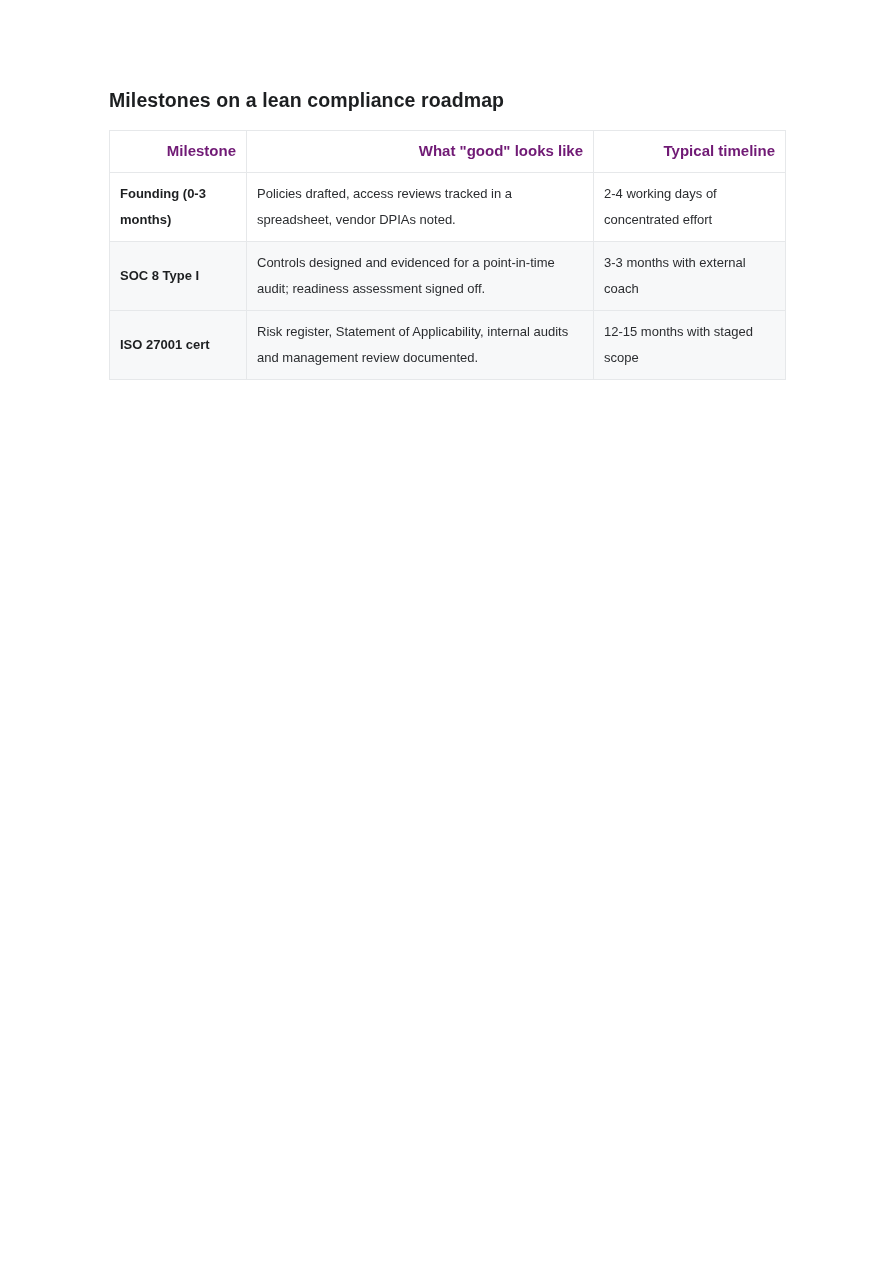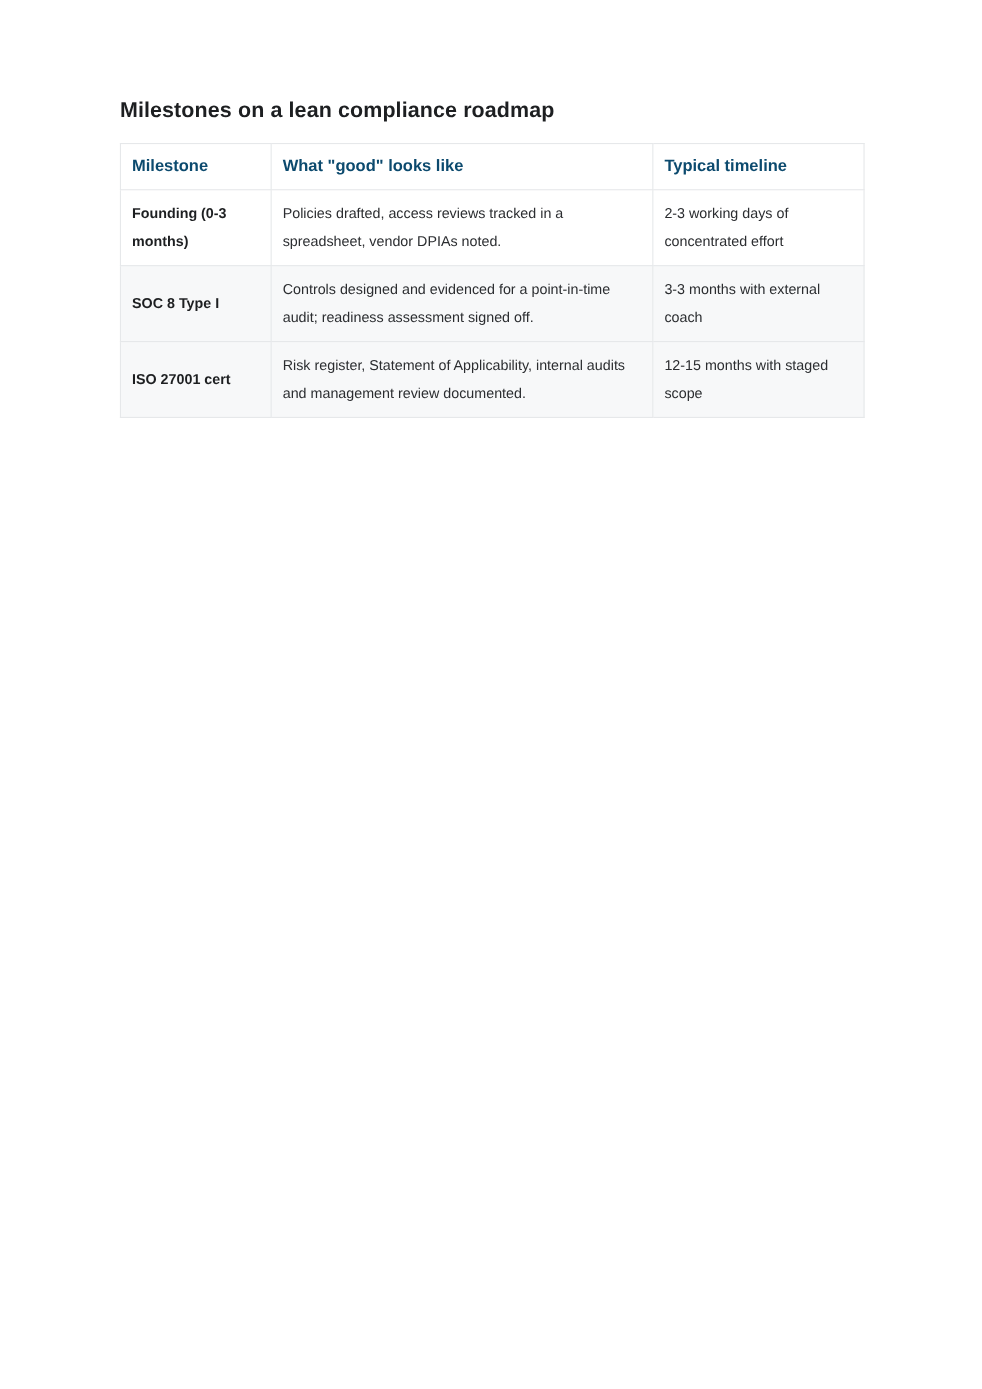--- a/index.html
+++ b/index.html
@@ -41,24 +41,24 @@
     border: 1px solid #e6e8ea;
     background: #ffffff;
   }
   table.roadmap col.c1 { width: 137px; }
   table.roadmap col.c2 { width: 347px; }
   table.roadmap col.c3 { width: 192px; }
 
   table.roadmap th {
     border: 1px solid #e6e8ea;
     background: #ffffff;
-    color: #0c4a6e;
+    color: #701a75;
     font-size: 15px;
     font-weight: bold;
-    text-align: left;
+    text-align: right;
     vertical-align: middle;
     padding: 10px 10px;
     line-height: 1.35;
   }
   table.roadmap td {
     border: 1px solid #e6e8ea;
     font-size: 13px;
     color: #2b2d30;
     line-height: 26px;
     padding: 8px 10px;
@@ -97,21 +97,21 @@
         <tr>
           <th>Milestone</th>
           <th>What "good" looks like</th>
           <th>Typical timeline</th>
         </tr>
       </thead>
       <tbody>
         <tr>
           <td class="milestone">Founding (0-3 months)</td>
           <td class="detail">Policies drafted, access reviews tracked in a spreadsheet, vendor DPIAs noted.</td>
-          <td class="timeline">2-3 working days of concentrated effort</td>
+          <td class="timeline">2-4 working days of concentrated effort</td>
         </tr>
         <tr class="alt">
           <td class="milestone">SOC 8 Type I</td>
           <td class="detail">Controls designed and evidenced for a point-in-time audit; readiness assessment signed off.</td>
           <td class="timeline">3-3 months with external coach</td>
         </tr>
         <tr class="alt">
           <td class="milestone">ISO 27001 cert</td>
           <td class="detail">Risk register, Statement of Applicability, internal audits and management review documented.</td>
           <td class="timeline">12-15 months with staged scope</td>

